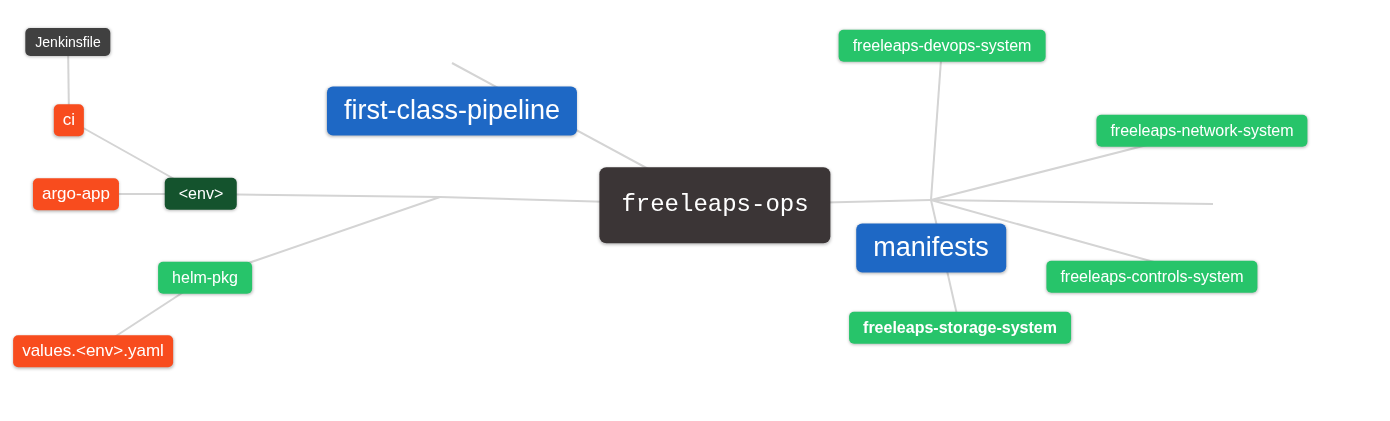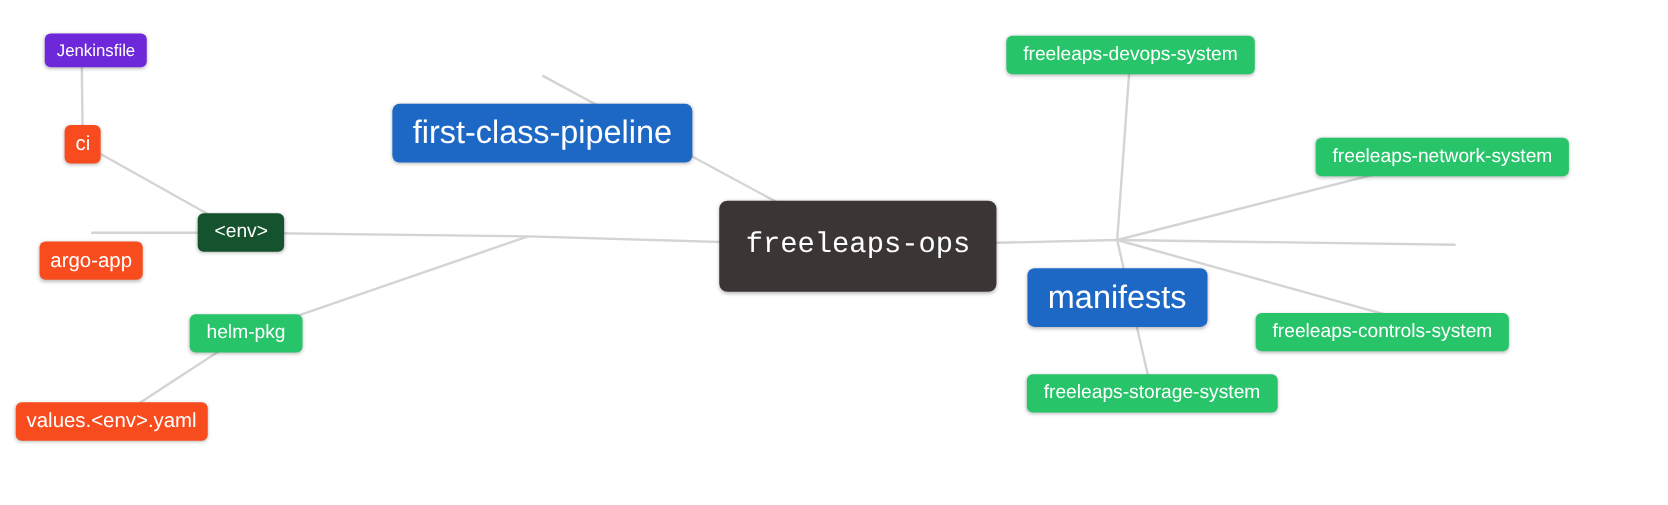--- a/index.html
+++ b/index.html
@@ -62,18 +62,18 @@
     </svg>
 
 <div class="node lvl0" style="left: 715px; top: 205px; background: rgb(59, 53, 54); color: rgb(255, 255, 255);">freeleaps-ops</div>
     <div class="node lvl1" style="left: 452px; top: 63px; background: rgb(30, 104, 197); color: rgb(255, 255, 255);">first-class-pipeline</div>
     <div class="node lvl1" style="left: 931px; top: 200px; background: rgb(30, 104, 197); color: rgb(255, 255, 255);">manifests</div>
     <div class="node lvl2" style="left: 201px; top: 194px; background: #14532d; color: rgb(255, 255, 255);">&lt;env&gt;</div>
     <div class="node lvl2" style="left: 205px; top: 278px; background: rgb(39, 196, 106); color: rgb(255, 255, 255);">helm-pkg</div>
     <div class="node lvl2" style="left: 942px; top: 46px; background: rgb(39, 196, 106); color: rgb(255, 255, 255);">freeleaps-devops-system</div>
     <div class="node lvl2" style="left: 1202px; top: 131px; background: rgb(39, 196, 106); color: rgb(255, 255, 255);">freeleaps-network-system</div>
     <div class="node lvl2" style="left: 1152px; top: 277px; background: rgb(39, 196, 106); color: rgb(255, 255, 255);">freeleaps-controls-system</div>
-    <div class="node lvl2" style="left: 960px; top: 328px; background: rgb(39, 196, 106); color: rgb(255, 255, 255);">freeleaps-storage-system</div>
+    <div class="node lvl2" style="left: 960px; top: 328px; background: rgb(39, 196, 106); color: rgb(255, 255, 255); font-weight: bold;">freeleaps-storage-system</div>
     <div class="node lvl3" style="left: 69px; top: 120px; background: rgb(248, 76, 30); color: rgb(255, 255, 255);">ci</div>
-    <div class="node lvl3" style="left: 76px; top: 194px; background: rgb(248, 76, 30); color: rgb(255, 255, 255); margin-top: 23px;">argo-app</div>
+    <div class="node lvl3" style="left: 76px; top: 194px; background: rgb(248, 76, 30); color: rgb(255, 255, 255);">argo-app</div>
     <div class="node lvl3" style="left: 93px; top: 351px; background: rgb(248, 76, 30); color: rgb(255, 255, 255);">values.&lt;env&gt;.yaml</div>
-    <div class="node lvl4" style="left: 80px; top: 42px; background: #6d28d9; color: rgb(255, 255, 255);">Jenkinsfile</div>
+    <div class="node lvl4" style="left: 68px; top: 42px; background: #404040; color: rgb(255, 255, 255);">Jenkinsfile</div>
   </div>
 
 </body></html>

